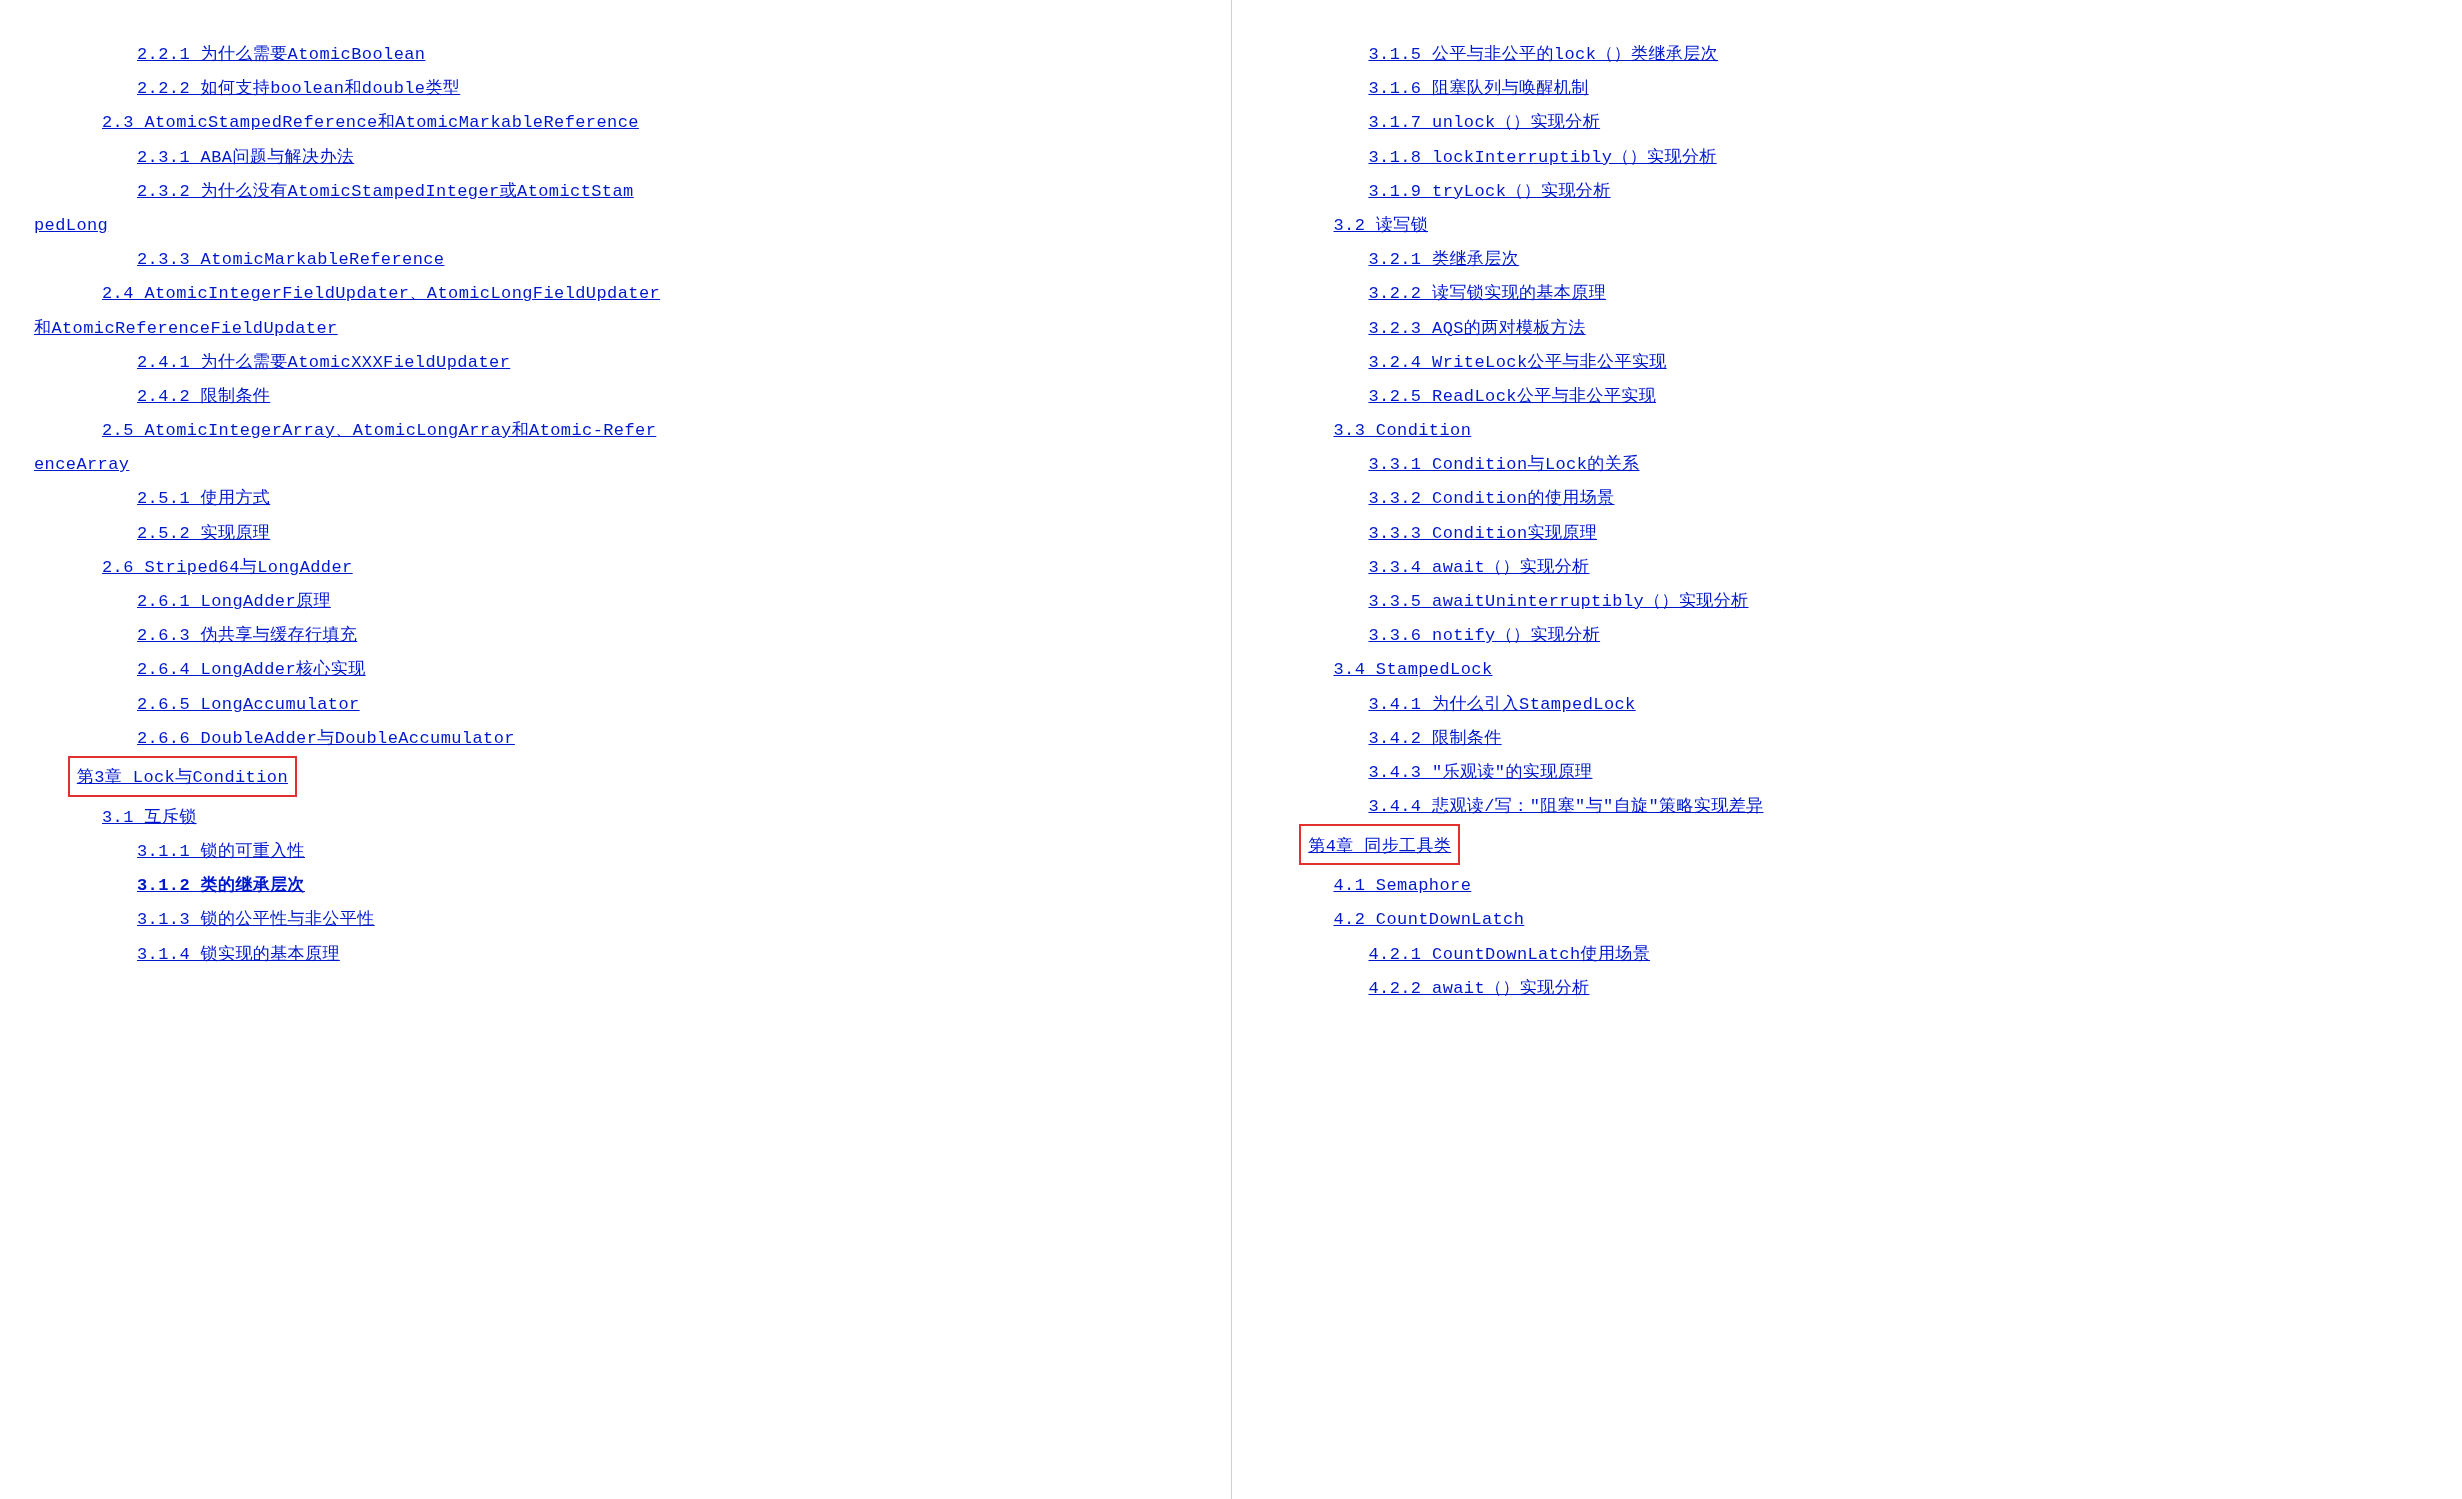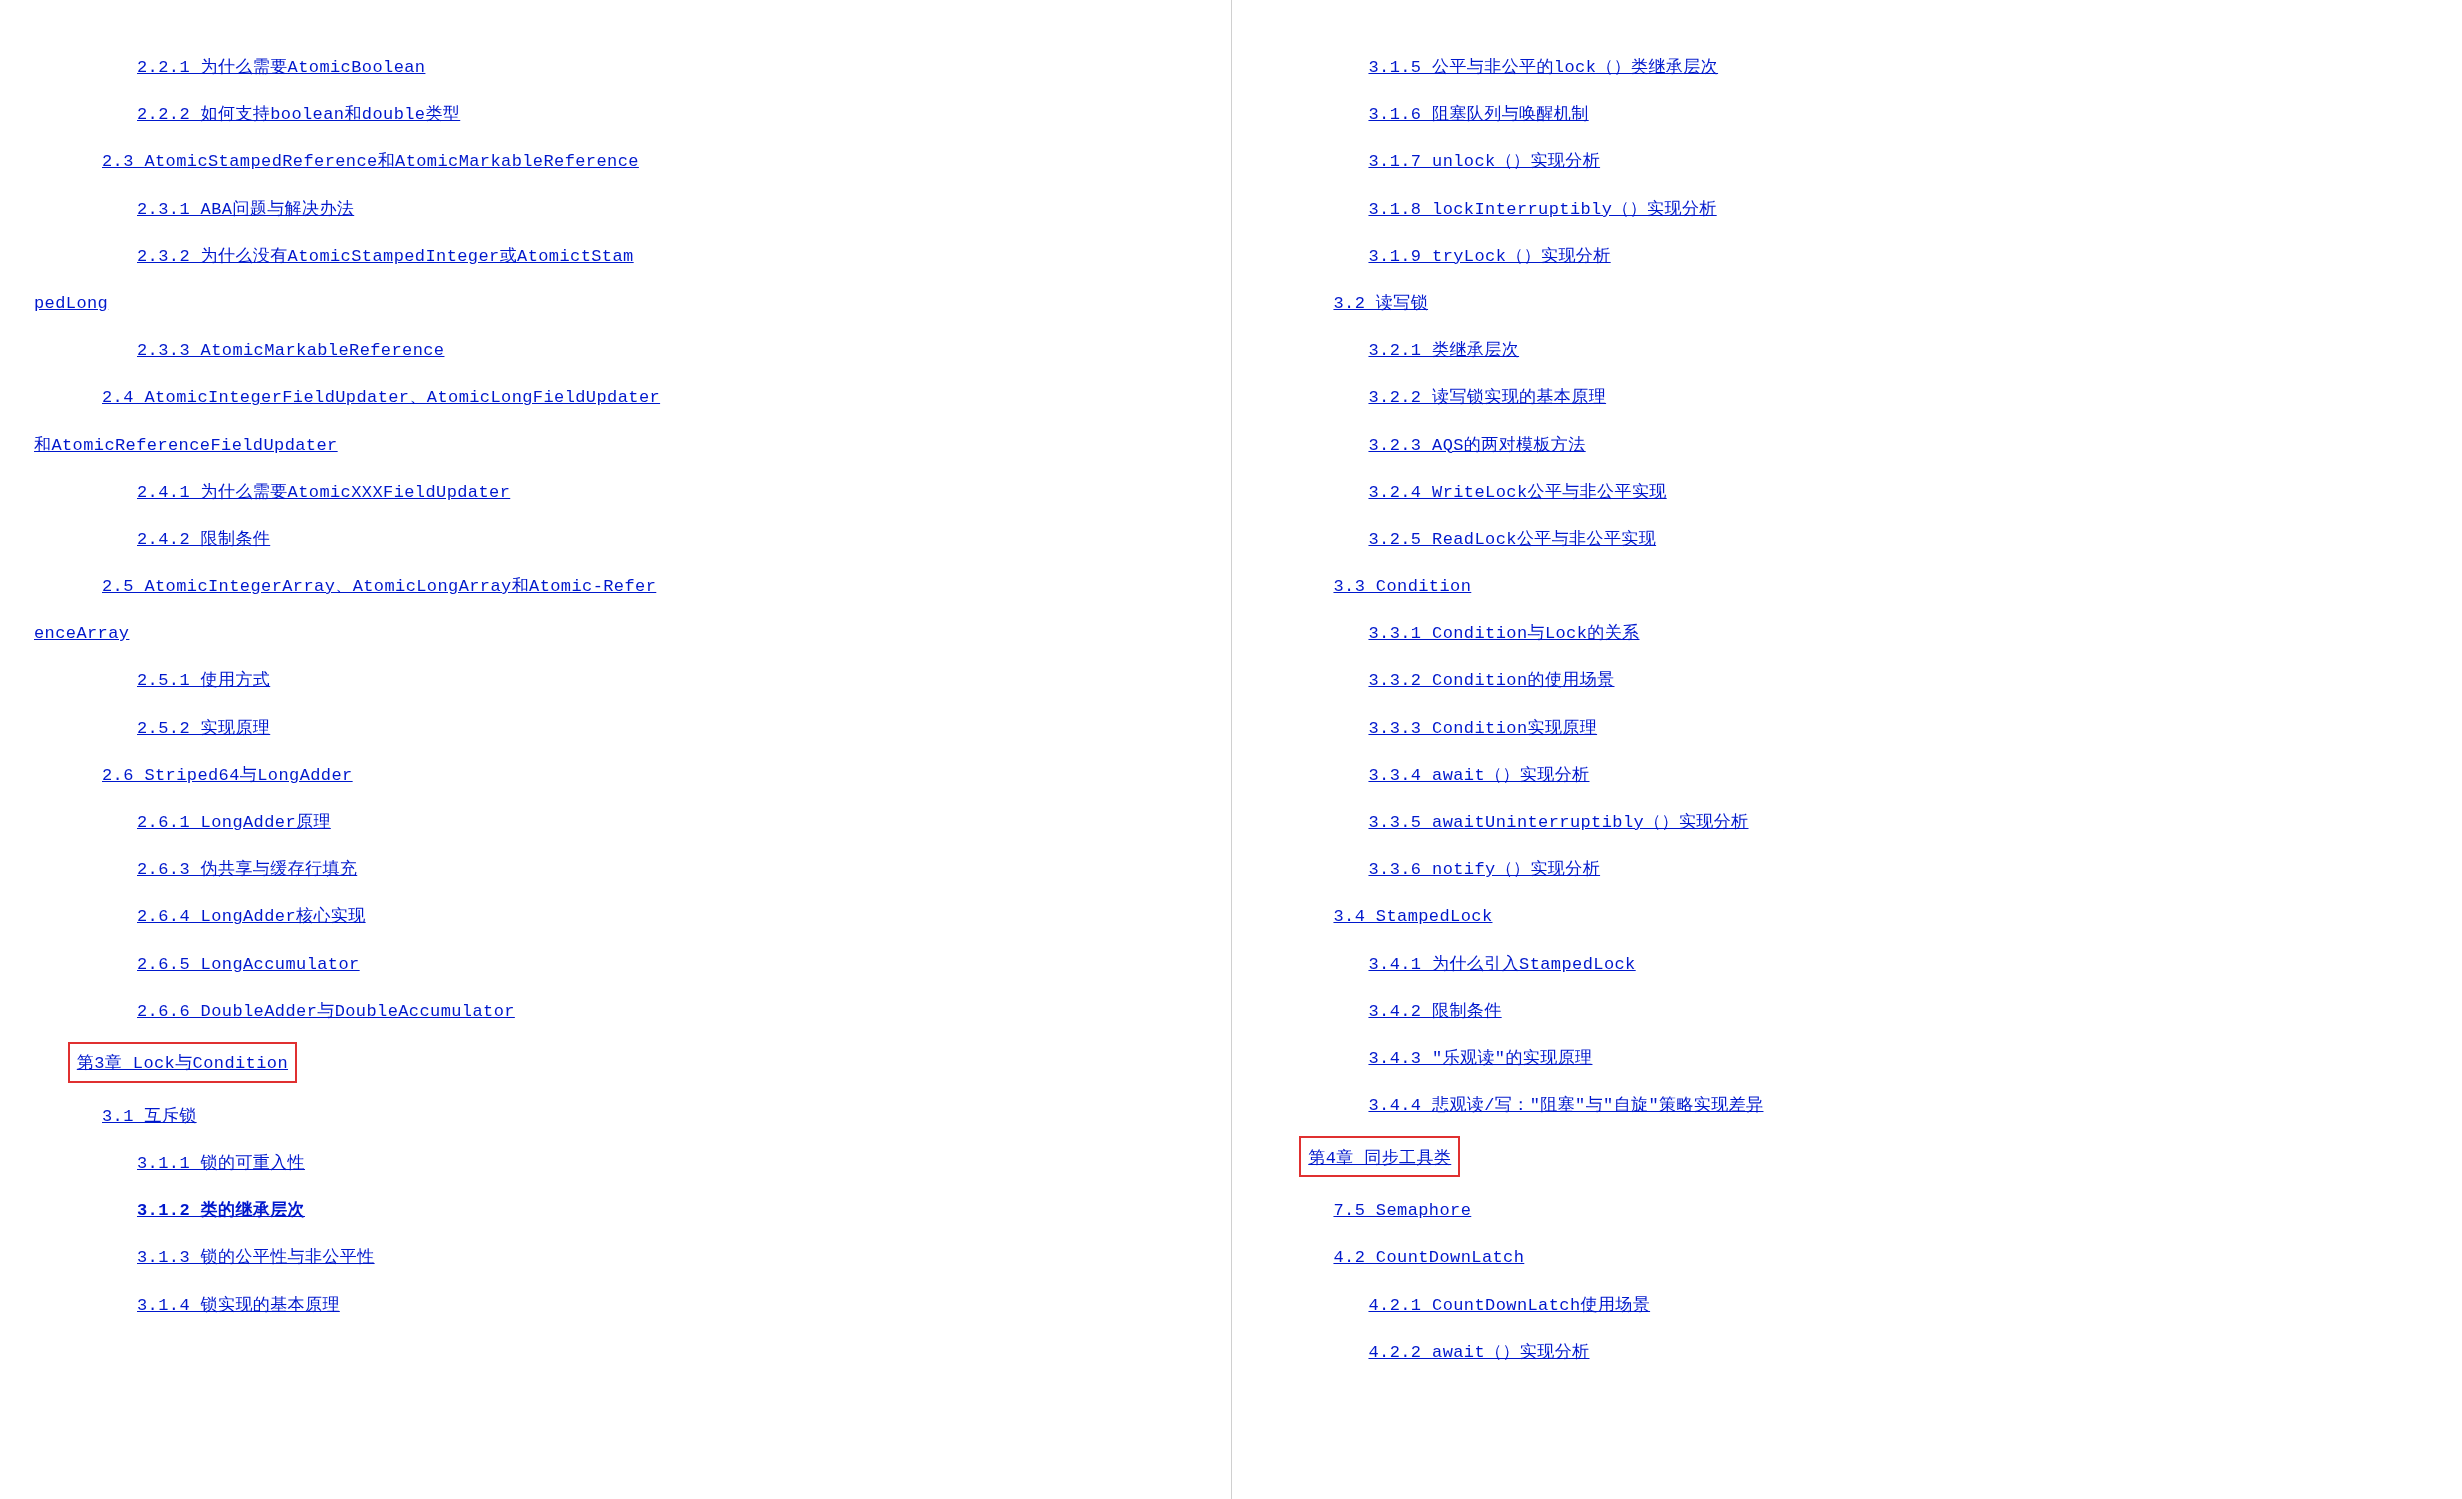--- a/index.html
+++ b/index.html
@@ -22,21 +22,21 @@
     height: 100%;
     padding: 34px 34px 34px 34px;
     position: relative;
   }
   .divider {
     width: 0.9px;
     background: #d0d0d0;
     height: 100%;
   }
   .entry {
-    margin: 17px 0;
+    margin: 4px 0;
     line-height: 1.6;
   }
   .entry a {
     color: #0018cc;
     text-decoration: underline;
     font-family: "SimSun", "宋体", "Courier New", monospace;
     letter-spacing: 0.4px;
   }
   .wrap-cont {
     margin-left: 0px;
@@ -106,19 +106,19 @@
       <div class="entry" style="margin-left: 103px;"><a href="#">3.3.3 Condition实现原理</a></div>
       <div class="entry" style="margin-left: 103px;"><a href="#">3.3.4 await（）实现分析</a></div>
       <div class="entry" style="margin-left: 103px;"><a href="#">3.3.5 awaitUninterruptibly（）实现分析</a></div>
       <div class="entry" style="margin-left: 103px;"><a href="#">3.3.6 notify（）实现分析</a></div>
       <div class="entry" style="margin-left: 68px;"><a href="#">3.4 StampedLock</a></div>
       <div class="entry" style="margin-left: 103px;"><a href="#">3.4.1 为什么引入StampedLock</a></div>
       <div class="entry" style="margin-left: 103px;"><a href="#">3.4.2 限制条件</a></div>
       <div class="entry" style="margin-left: 103px;"><a href="#">3.4.3 "乐观读"的实现原理</a></div>
       <div class="entry" style="margin-left: 103px;"><a href="#">3.4.4 悲观读/写："阻塞"与"自旋"策略实现差异</a></div>
       <div class="entry"><span class="highlight-box" style="margin-left: 34px;"><a href="#">第4章 同步工具类</a></span></div>
-      <div class="entry" style="margin-left: 68px;"><a href="#">7.5 Semaphore</a></div>
+      <div class="entry" style="margin-left: 68px;"><a href="#">4.1 Semaphore</a></div>
       <div class="entry" style="margin-left: 68px;"><a href="#">4.2 CountDownLatch</a></div>
       <div class="entry" style="margin-left: 103px;"><a href="#">4.2.1 CountDownLatch使用场景</a></div>
       <div class="entry" style="margin-left: 103px;"><a href="#">4.2.2 await（）实现分析</a></div>
     </div>
 </div>
 
 
 </body></html>

